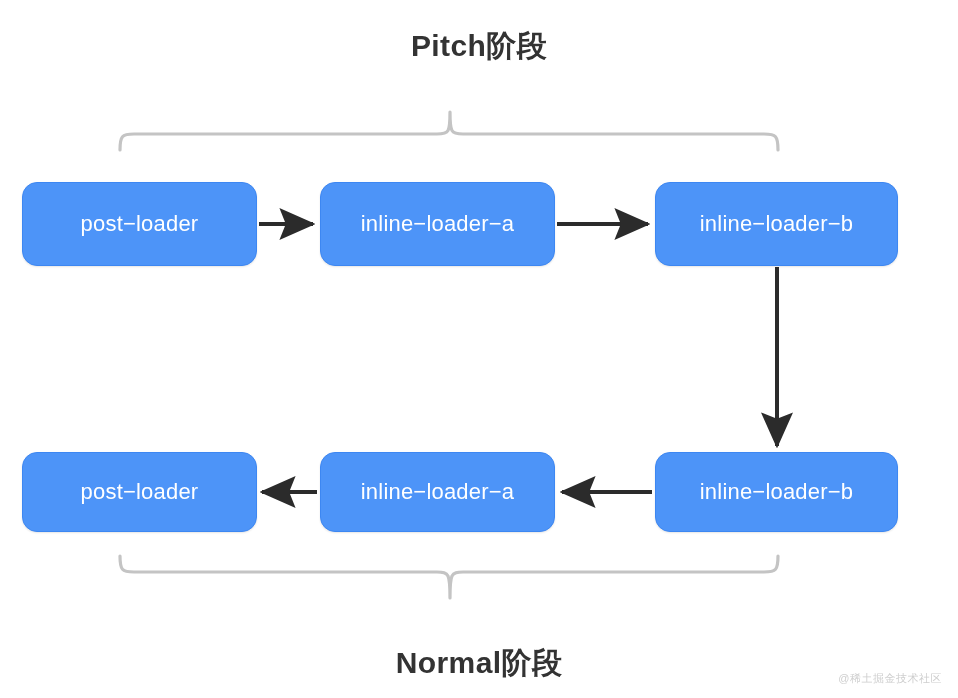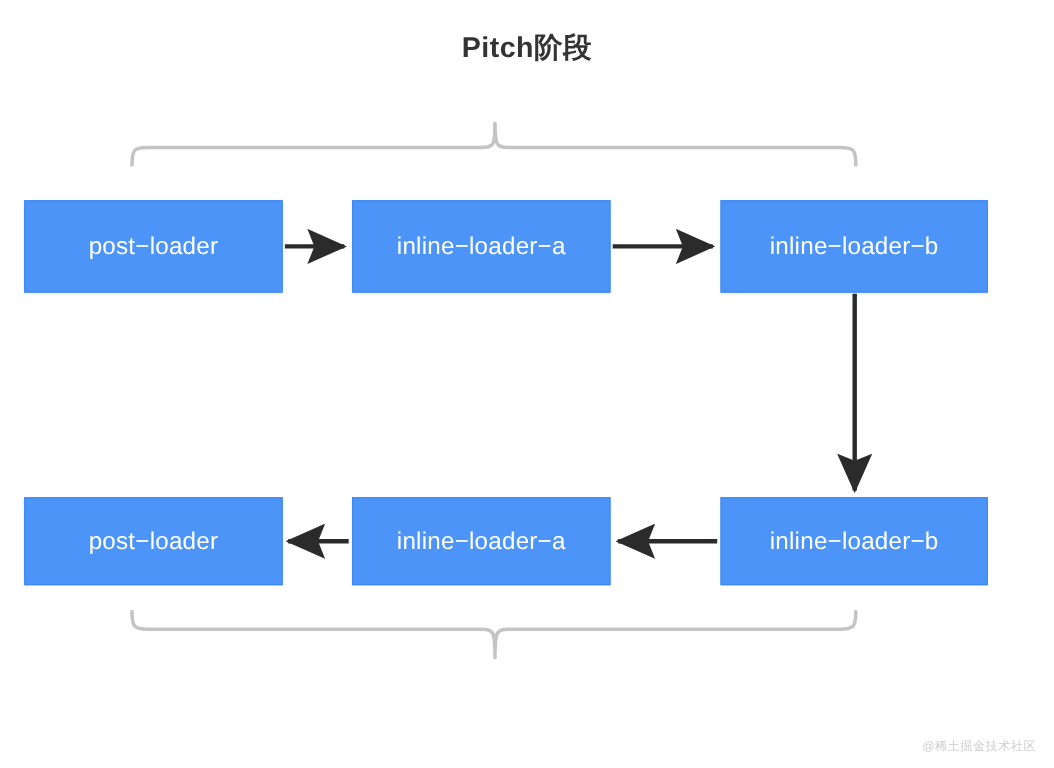--- a/index.html
+++ b/index.html
@@ -20,34 +20,34 @@
     left: 0; top: 0;
     width: 958px;
     height: 698px;
   }
   .stage-title {
     position: absolute;
     left: 0;
     width: 958px;
     text-align: center;
     color: #333333;
-    font-size: 26px;
+    font-size: 30px;
     font-weight: 700;
     letter-spacing: 0.4px;
     white-space: nowrap;
   }
   #title-pitch  { top: 26px; }
   #title-normal { top: 643px; }
 
   .node-box {
     position: absolute;
     box-sizing: border-box;
     background: #4d94f8;
     border: 1px solid #3d87f2;
-    border-radius: 0;
+    border-radius: 15px;
     color: #ffffff;
     font-size: 22px;
     font-weight: 400;
     letter-spacing: 0.2px;
     display: flex;
     align-items: center;
     justify-content: center;
     white-space: nowrap;
     box-shadow: 0 1px 2px rgba(0,0,0,0.10);
   }
@@ -110,15 +110,16 @@
   </svg>
 
   <div class="node-box" id="node-top-post">post−loader</div>
   <div class="node-box" id="node-top-inline-a">inline−loader−a</div>
   <div class="node-box" id="node-top-inline-b">inline−loader−b</div>
 
   <div class="node-box" id="node-bot-post">post−loader</div>
   <div class="node-box" id="node-bot-inline-a">inline−loader−a</div>
   <div class="node-box" id="node-bot-inline-b">inline−loader−b</div>
 
+  <div class="stage-title" id="title-normal">Normal阶段</div>
 
   <div class="watermark">@稀土掘金技术社区</div>
 </div>
 
 </body></html>

